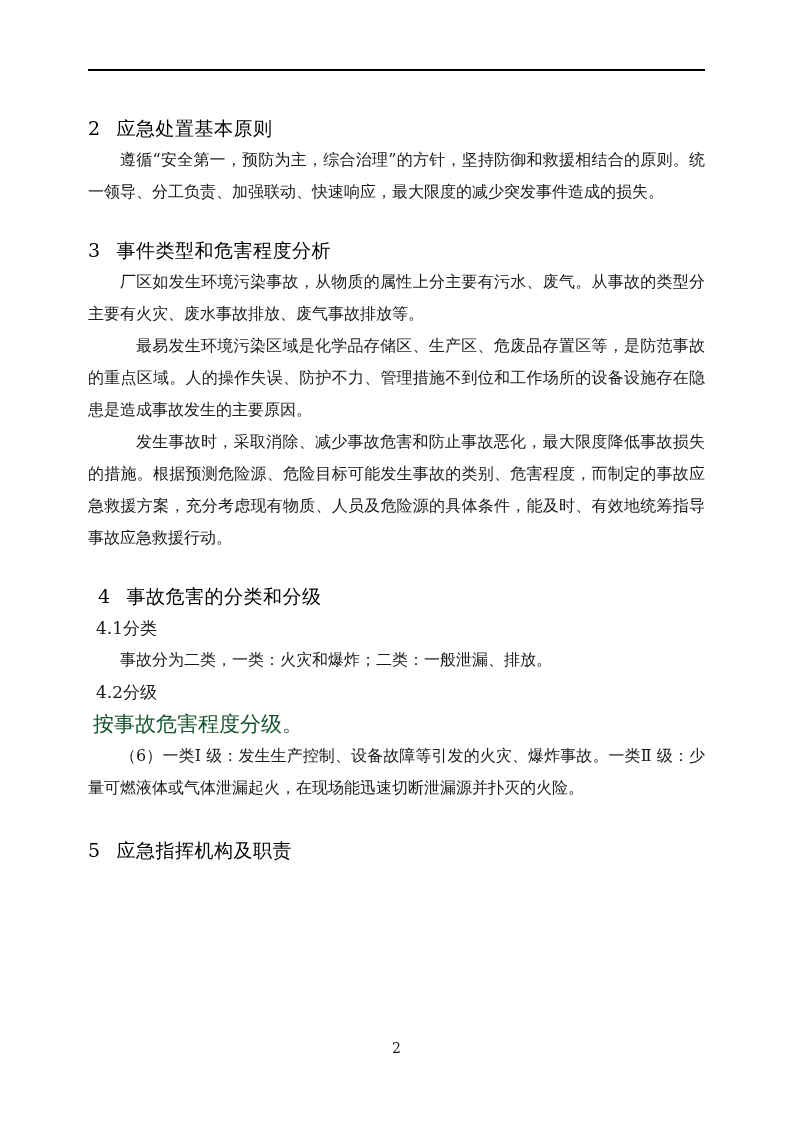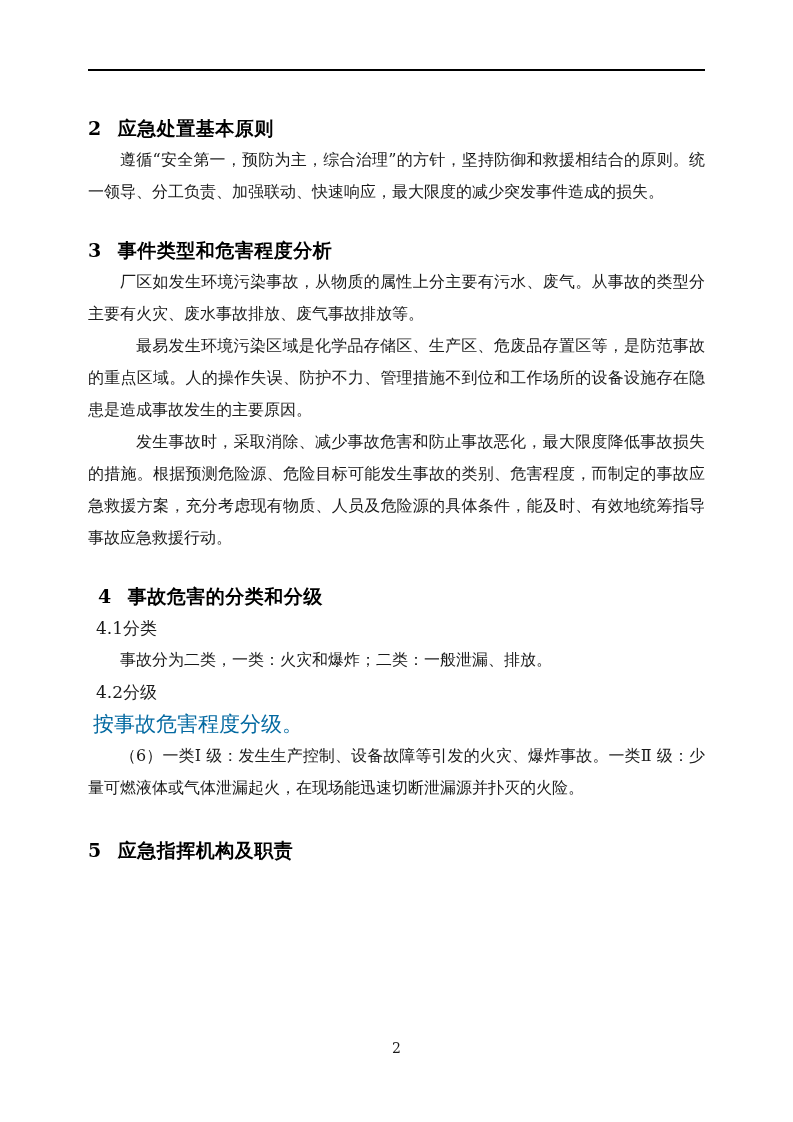--- a/index.html
+++ b/index.html
@@ -30,21 +30,21 @@
   .content {
     position: absolute;
     left: 88px;
     top: 112px;
     width: 617px;
   }
   h2.heading {
     margin: 0;
     font-family: "DejaVu Sans", "Liberation Sans", sans-serif;
     font-size: 19px;
-    font-weight: bold;
+    font-weight: normal;
     line-height: 32px;
     letter-spacing: 0.5px;
     color: #000000;
   }
   h2.heading .num {
     margin-right: 16px;
     font-family: "DejaVu Serif", "Liberation Serif", serif;
   }
   h2.heading.indent-1 { padding-left: 10px; }
   p.body {
@@ -63,21 +63,21 @@
     padding-left: 8px;
     font-size: 17px;
     line-height: 32px;
     color: #1a1a1a;
   }
   p.flush-slight {
     margin: 0;
     padding-left: 5px;
     font-size: 21px;
     line-height: 32px;
-    color: #0369a1;
+    color: #14532d;
   }
   .gap-md { height: 26px; }
   .gap-lg { height: 30px; }
   .page-number {
     position: absolute;
     left: 88px;
     top: 1038px;
     width: 617px;
     text-align: center;
     font-size: 14px;

